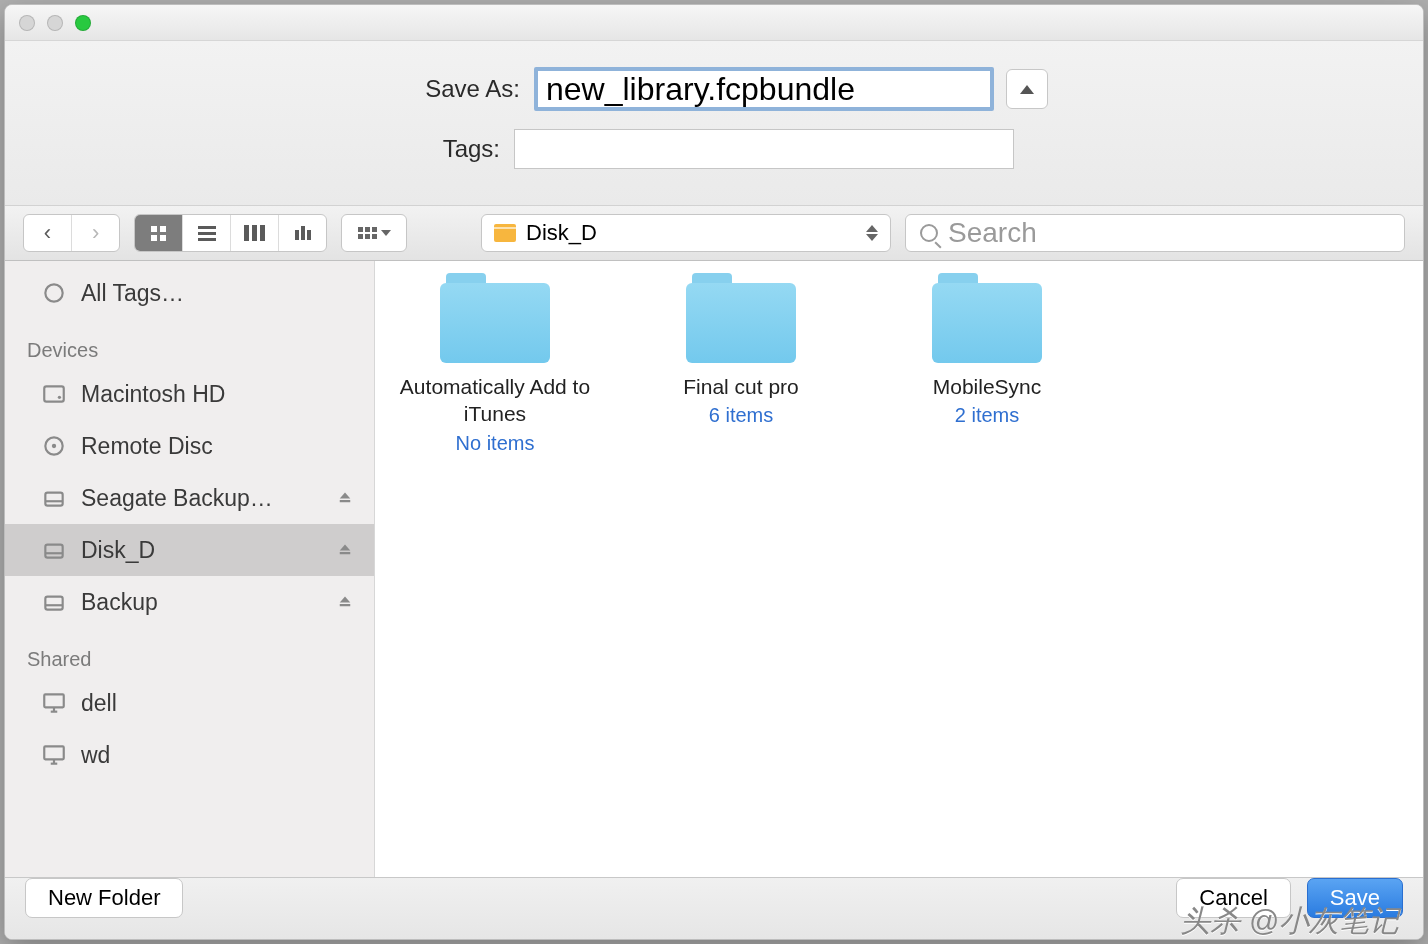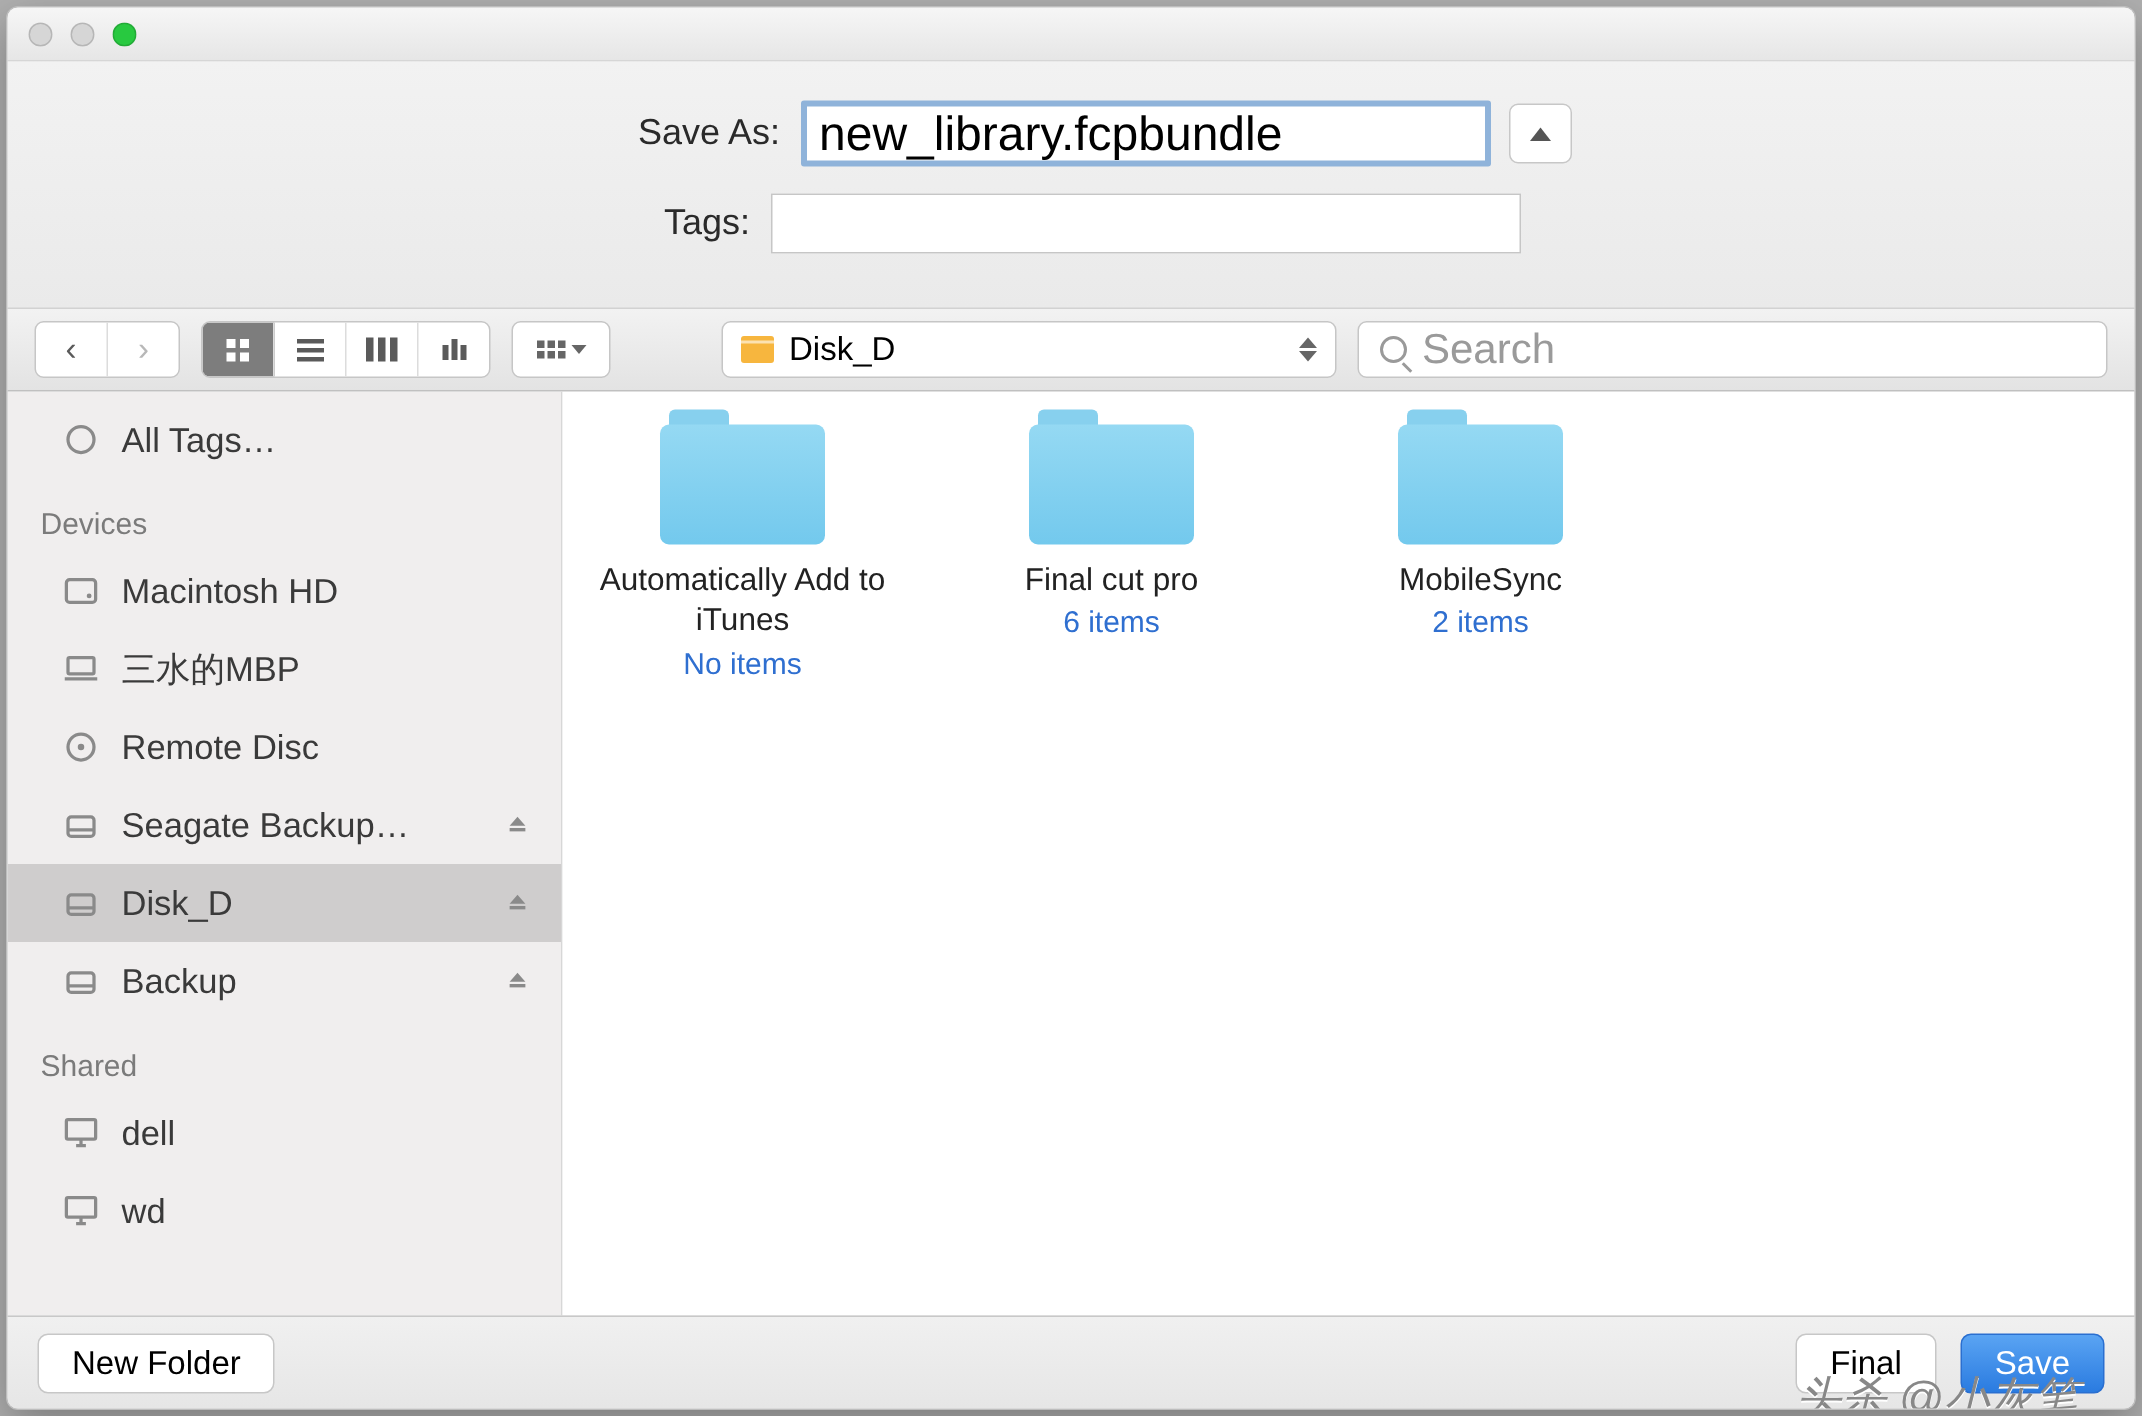--- a/index.html
+++ b/index.html
@@ -60,21 +60,21 @@
   .ic svg{ width:26px; height:26px; }
   .eject{ margin-left:auto; color:#8a8a8a; cursor:pointer; }
   .eject svg{width:18px;height:18px;}
   .content { flex:1; background:#ffffff; padding:12px 20px; display:flex; gap:46px; align-items:flex-start;}
   .folder-item{ width:200px; text-align:center; cursor:pointer;}
   .folder-icon{ width:110px; height:90px; margin:0 auto 10px; position:relative;}
   .folder-tab{ position:absolute; top:0; left:6px; width:40px; height:16px; background:#87d0ee; border-radius:4px 4px 0 0;}
   .folder-body{ position:absolute; top:10px; left:0; right:0; bottom:0; background:linear-gradient(#95d9f3,#73c9ed); border-radius:6px;}
   .folder-name{ font-size:21px; color:#222; line-height:1.3; margin-bottom:4px;}
   .folder-sub{ font-size:20px; color:#2f6fd0;}
-  .footer{ height:62px; background:linear-gradient(#f0f0f0,#e6e6e6); border-top:1px solid #c8c8c8; display:flex; align-items:center; padding:0 20px;}
+  .footer{ height:62px; background:linear-gradient(#f0f0f0,#e6e6e6); border-top:1px solid #c8c8c8; display:flex; padding:0 20px;}
   .btn{ height:40px; padding:0 22px; background:#fff; border:1px solid #c7c7c7; border-radius:7px; font-size:22px; cursor:pointer; display:flex; align-items:center;}
   .btn.primary{ background:linear-gradient(#5aa4f3,#2a7be0); color:#fff; border:1px solid #2a6fd0;}
   .footer-right{ margin-left:auto; display:flex; gap:16px; position:relative;}
   .watermark{ position:absolute; right:4px; top:-4px; font-size:30px; font-style:italic; color:#888; text-shadow:0 1px 0 #fff; pointer-events:none;margin-top:27px;}
   
   .grid-ic{display:grid;grid-template-columns:6px 6px;grid-template-rows:6px 6px;gap:3px;}
   .grid-ic span{background:currentColor;}
   .list-ic{display:flex;flex-direction:column;gap:3px;} .list-ic span{width:18px;height:3px;background:currentColor;}
   .col-ic{display:flex;gap:3px;} .col-ic span{width:5px;height:16px;background:currentColor;}
   .cov-ic{display:flex;gap:2px;align-items:flex-end;} .cov-ic span{width:4px;background:currentColor;}
@@ -193,29 +193,20 @@
               <svg viewBox="0 0 24 24">
                 <rect x="3" y="5" width="18" height="14" rx="2" fill="none" stroke="#8a8a8a" stroke-width="2"></rect>
                 <circle cx="17" cy="15" r="1.5" fill="#8a8a8a"></circle>
               </svg>
             </div>
     <span>Macintosh HD</span>
     </div>
           <div class="sb-item">
             <div class="ic">
               <svg viewBox="0 0 24 24">
-                <rect x="4" y="5" width="16" height="10" rx="1" fill="none" stroke="#8a8a8a" stroke-width="2"></rect>
-                <line x1="2" y1="18" x2="22" y2="18" stroke="#8a8a8a" stroke-width="2"></line>
-              </svg>
-            </div>
-    <span>三水的MBP</span>
-    </div>
-          <div class="sb-item">
-            <div class="ic">
-              <svg viewBox="0 0 24 24">
                 <circle cx="12" cy="12" r="8" fill="none" stroke="#8a8a8a" stroke-width="2"></circle>
                 <circle cx="12" cy="12" r="2" fill="#8a8a8a"></circle>
               </svg>
             </div>
     <span>Remote Disc</span>
     </div>
           <div class="sb-item">
             <div class="ic">
               <svg viewBox="0 0 24 24">
                 <rect x="4" y="7" width="16" height="12" rx="2" fill="none" stroke="#8a8a8a" stroke-width="2"></rect>
@@ -304,17 +295,17 @@
     <div class="folder-name">MobileSync</div>
     <div class="folder-sub">2 items</div>
         </div>
       </div>
   </div>
 
   <div class="footer">
     <div class="btn">New Folder</div>
     <div class="footer-right">
       <div class="watermark">头杀 @小灰笔记</div>
-      <div class="btn">Final</div>
+      <div class="btn">Cancel</div>
       <div class="btn primary">Save</div>
     </div>
   </div>
 </div>
 
 </body></html>

